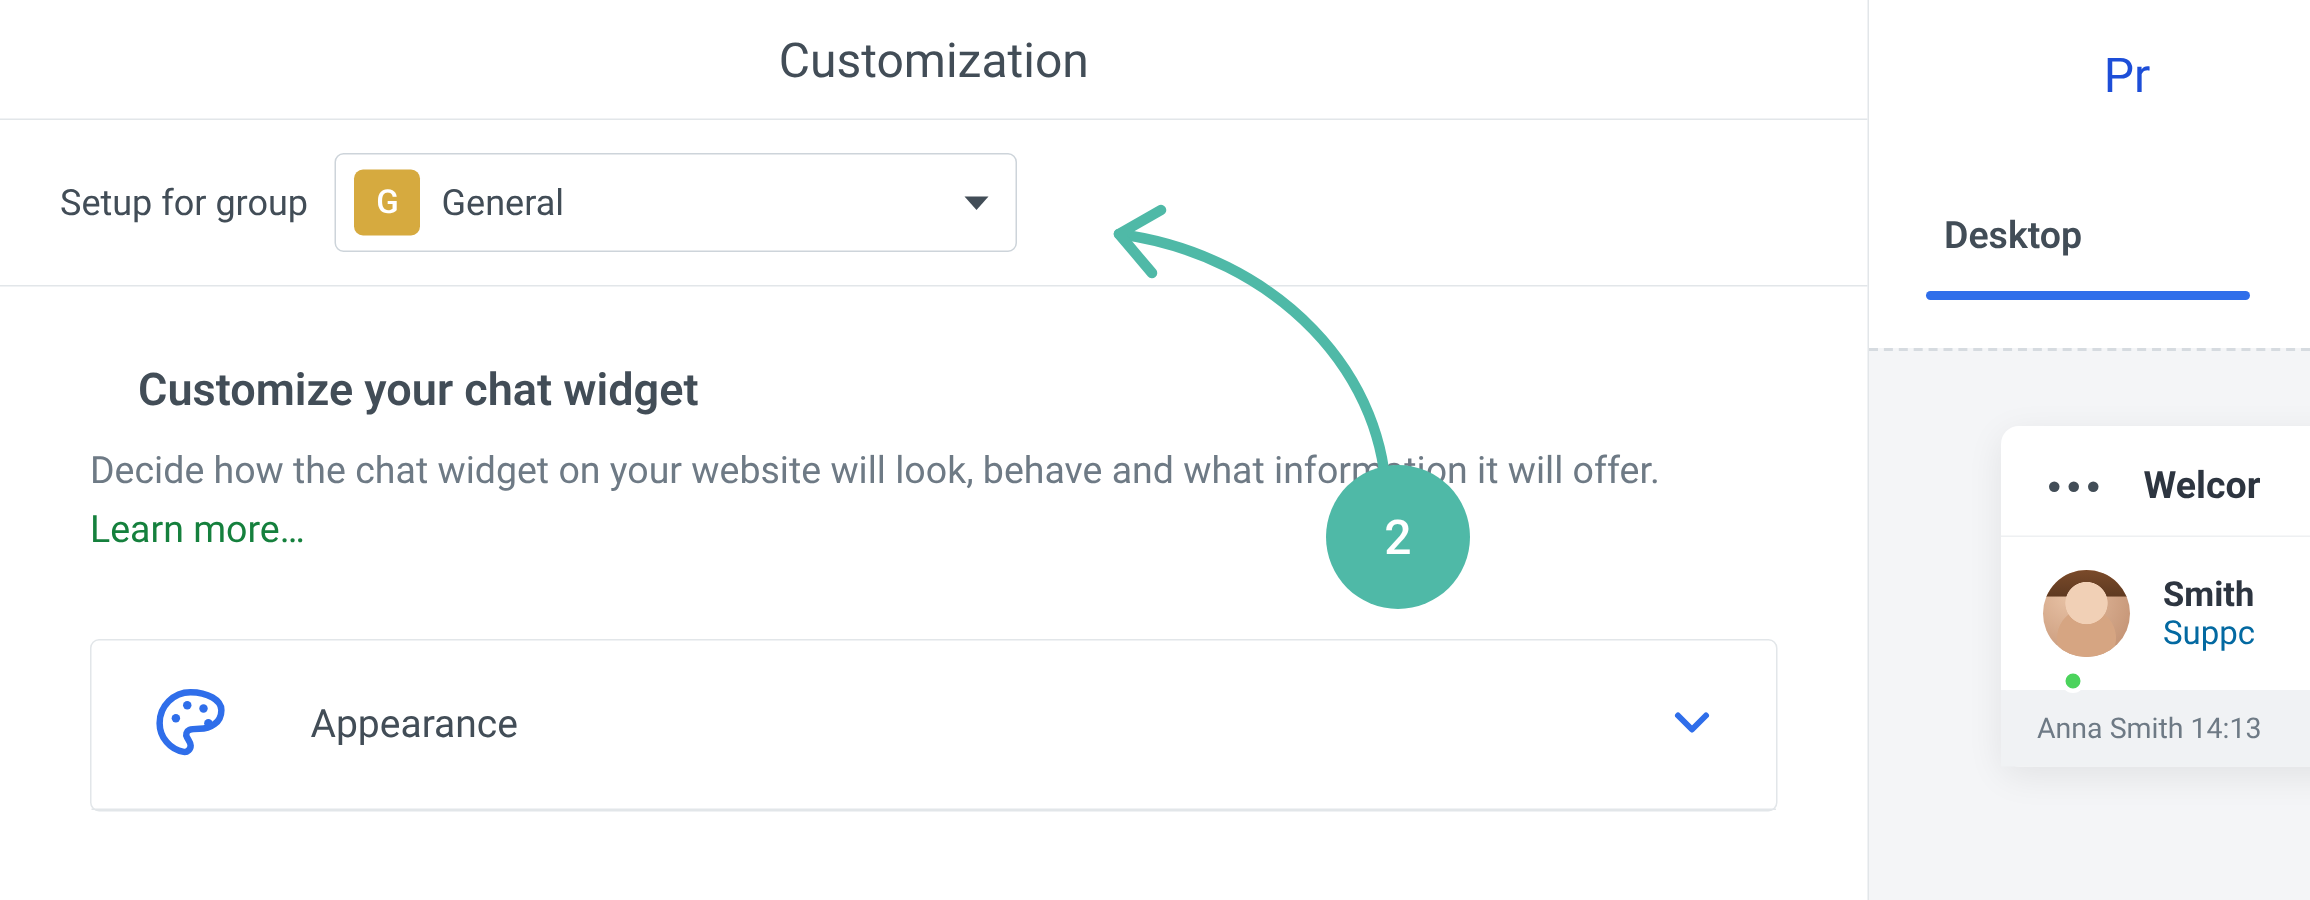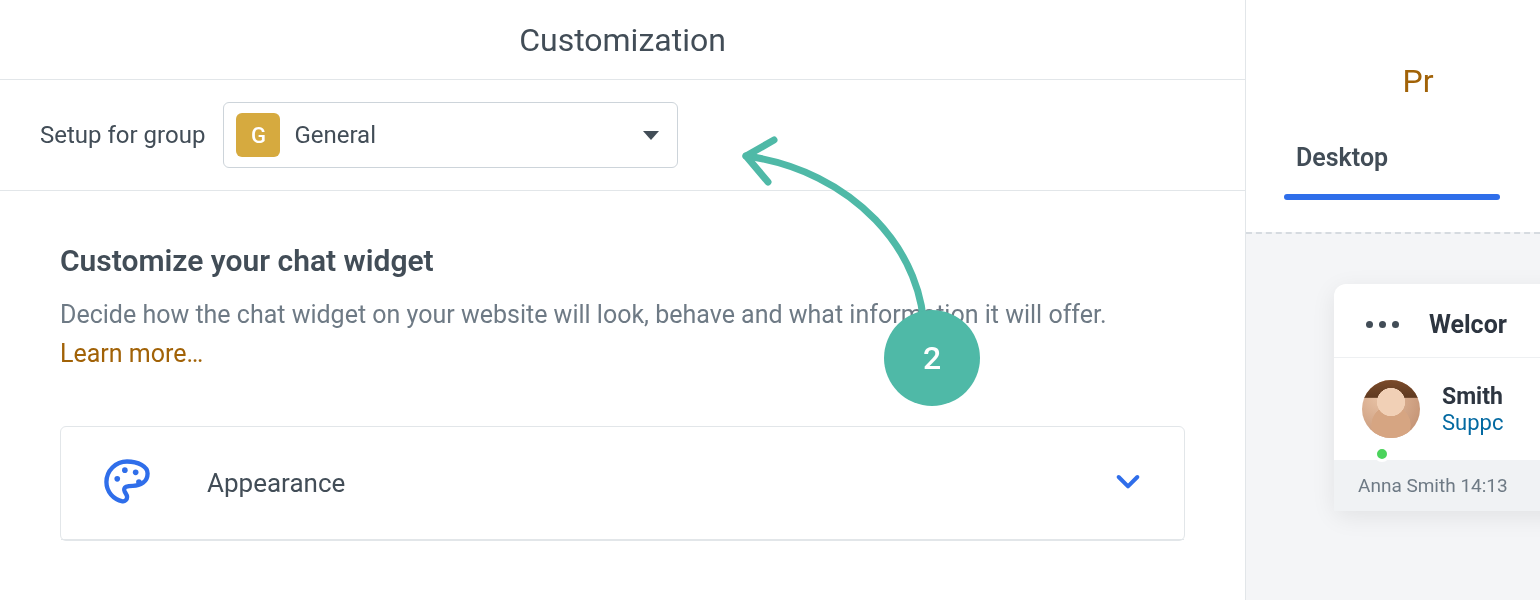--- a/index.html
+++ b/index.html
@@ -32,24 +32,24 @@
     display: flex;
     align-items: center;
     justify-content: center;
     font-size: 32px;
     color: #424d57;
     font-weight: 400;
   }
   .right-header {
     height: 100px;
     display: flex;
-    align-items: flex-end;
+    align-items: center;
     justify-content: center;
     font-size: 32px;
-    color: #a16207;
+    color: #1d4ed8;
     font-weight: 400;
     padding-left: 50px;
   }
   .group-bar {
     display: flex;
     align-items: center;
     padding: 22px 40px;
     border-bottom: 1px solid #e2e6e9;
     gap: 18px;
   }
@@ -94,29 +94,30 @@
     border-top: 9px solid #424d57;
   }
   .content {
     padding: 52px 60px 0 60px;
   }
   .section-title {
     font-size: 30px;
     font-weight: 600;
     color: #424d57;
     margin-bottom: 18px;
+    margin-left: 32px;
   }
   .section-desc {
     font-size: 25px;
     color: #6e7a85;
     line-height: 1.55;
     max-width: 1100px;
   }
   .learn-more {
-    color: #a16207;
+    color: #15803d;
     cursor: pointer;
   }
   .accordion {
     margin-top: 52px;
     border: 1px solid #e2e6e9;
     border-radius: 6px;
   }
   .accordion-row {
     display: flex;
     align-items: center;

